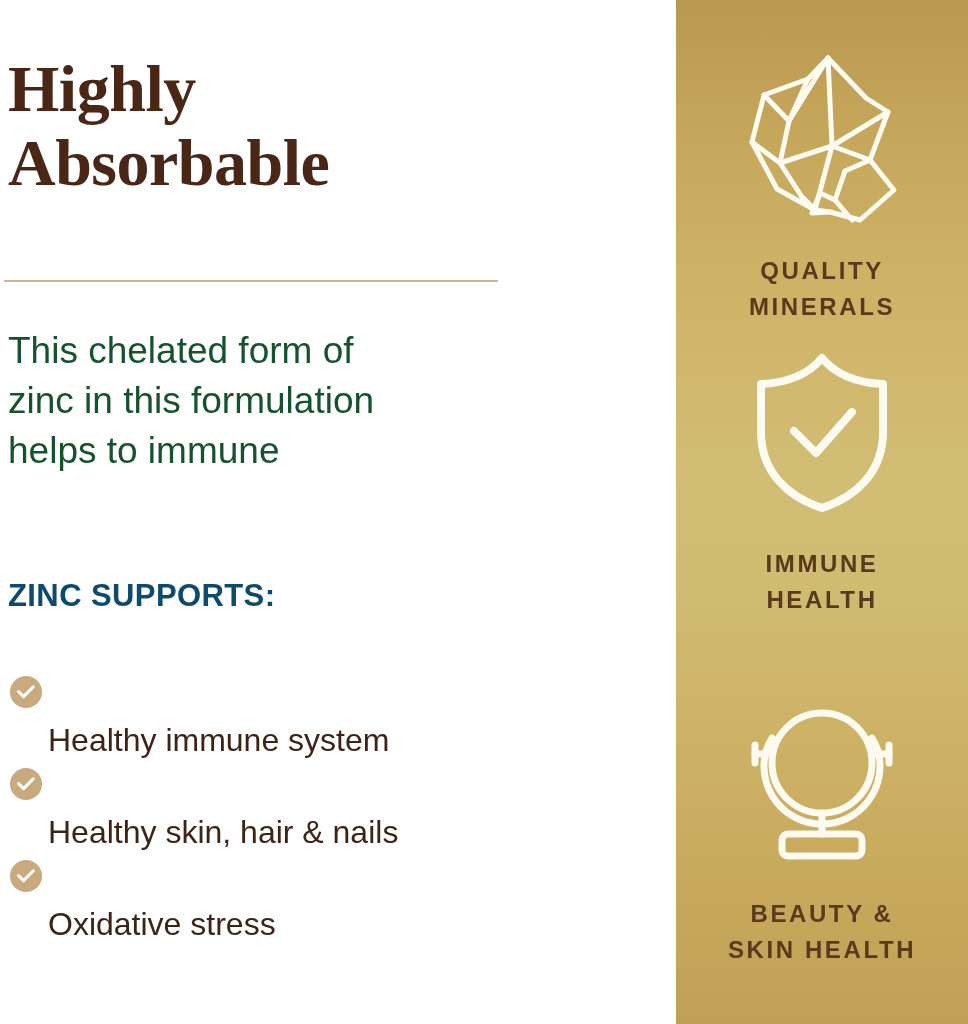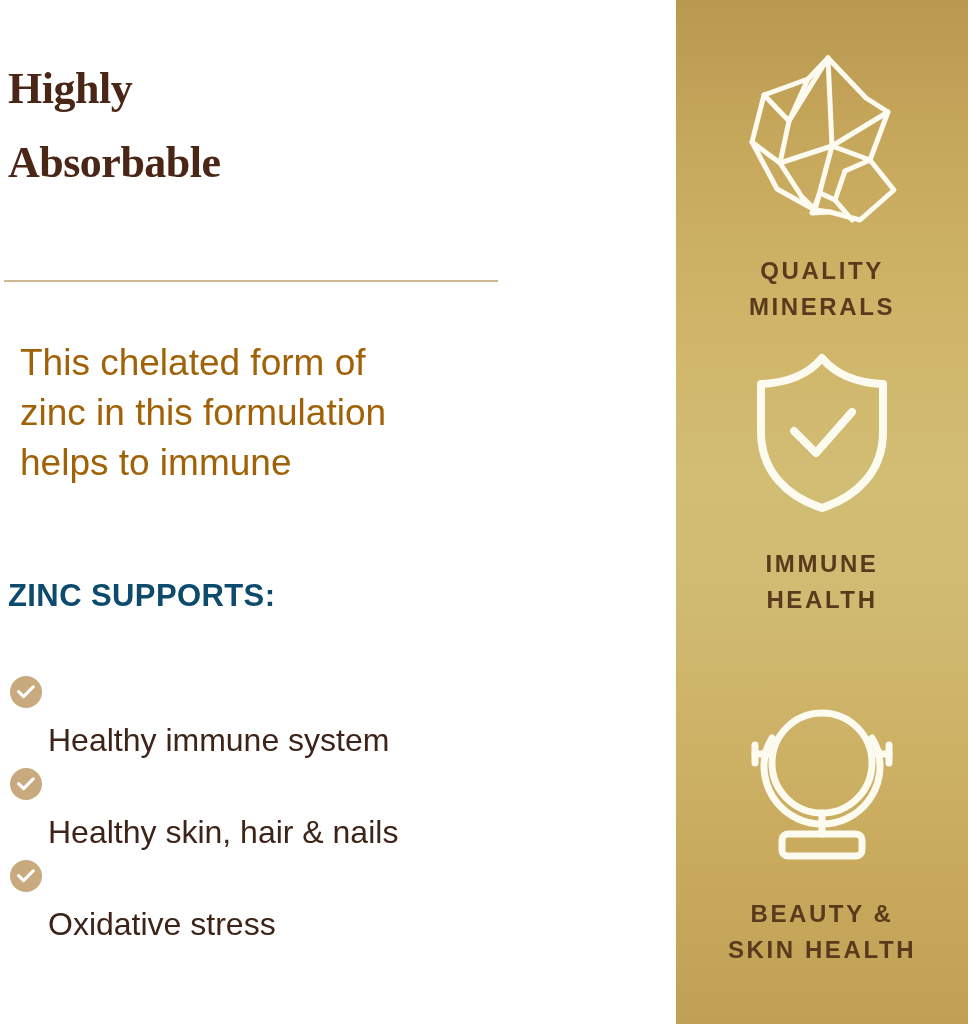--- a/index.html
+++ b/index.html
@@ -33,21 +33,21 @@
     padding: 0 0 0 8px;
   }
 
   .headline {
     position: absolute;
     left: 8px;
     top: 52px;
     width: 600px;
     font-family: "Liberation Serif", "DejaVu Serif", serif;
     font-weight: 700;
-    font-size: 44px;
+    font-size: 66px;
     line-height: 74px;
     letter-spacing: -0.5px;
     color: #4a2616;
     margin: 0;
   }
   .headline-line {
     display: block;
     white-space: nowrap;
   }
 
@@ -62,22 +62,22 @@
 
   .body-copy {
     position: absolute;
     left: 8px;
     top: 326px;
     width: 520px;
     font-family: "Liberation Sans", sans-serif;
     font-weight: 300;
     font-size: 37px;
     line-height: 50px;
-    color: #a16207;
-    margin: 12px;
+    color: #14532d;
+    margin: 0;
   }
   .body-line {
     display: block;
     white-space: nowrap;
   }
 
   .supports-heading {
     position: absolute;
     left: 8px;
     top: 578px;

